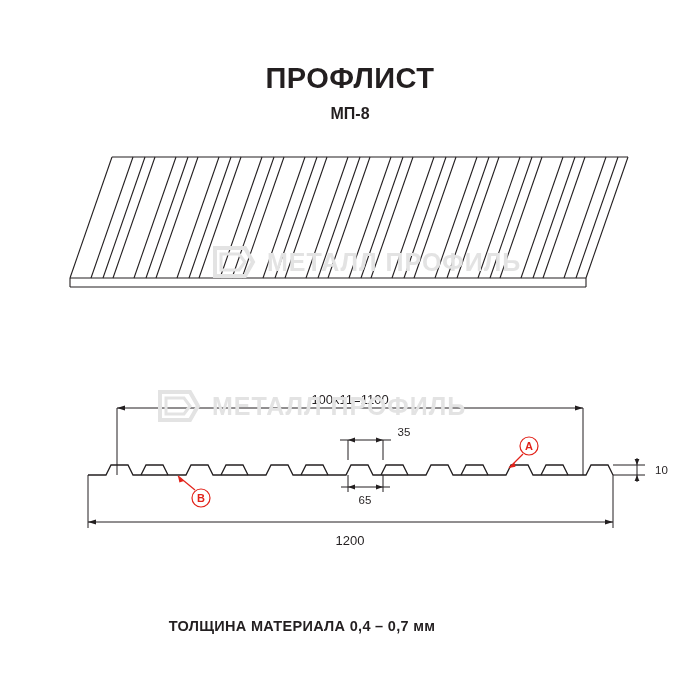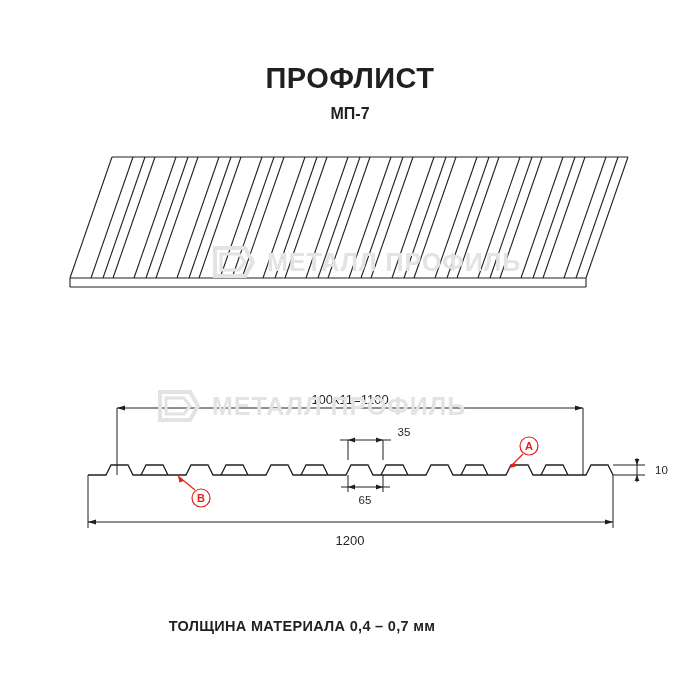--- a/index.html
+++ b/index.html
@@ -93,21 +93,21 @@
     font-family: "Liberation Sans", sans-serif;
     font-weight: bold;
   }
 </style>
 </head>
 <body>
 
 <div class="page">
 
   <div class="title">ПРОФЛИСТ</div>
-  <div class="subtitle">МП-7</div>
+  <div class="subtitle">МП-8</div>
 
   <svg class="persp" viewBox="0 0 700 185">
     <g fill="none" stroke="#231f20" stroke-width="1.1" stroke-linejoin="miter">
 
       <path d="M112,27 L628,27"></path>
 
       <path d="M70,148 L586,148"></path>
 
       <path d="M112,27 L70,148"></path>
 

